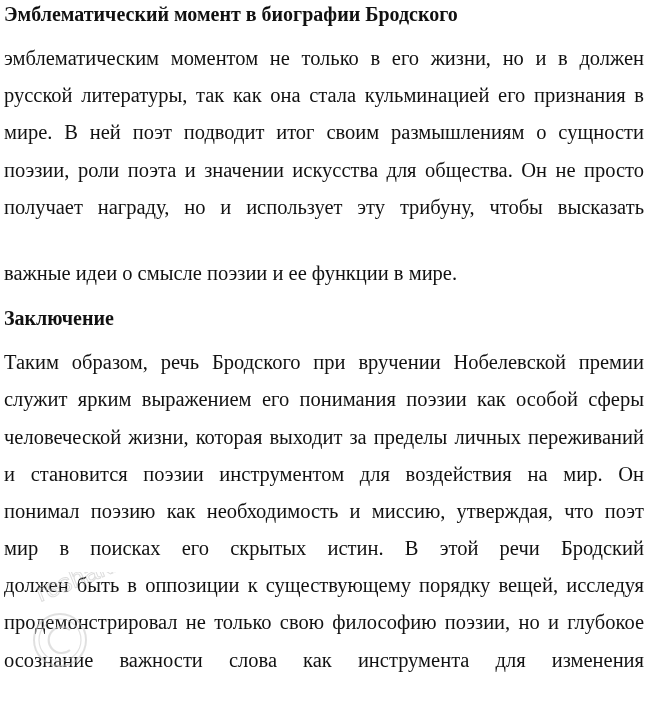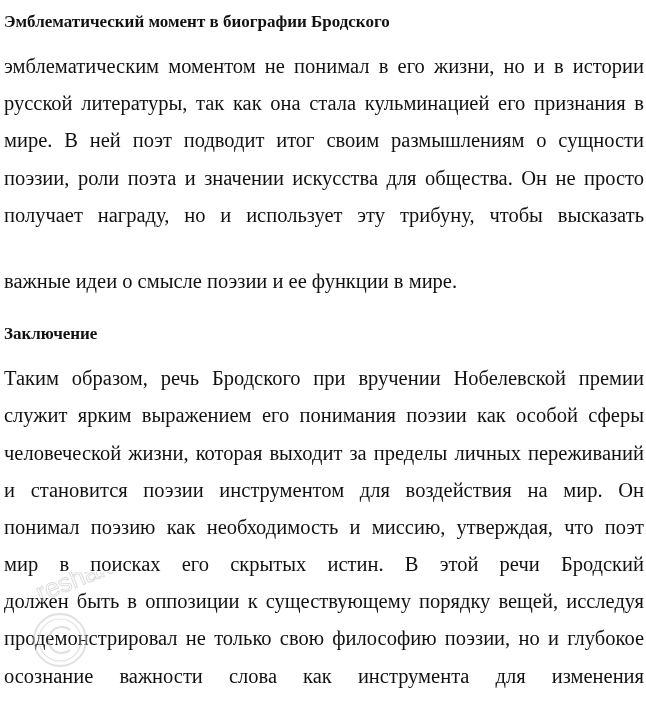--- a/index.html
+++ b/index.html
@@ -16,24 +16,24 @@
       color: #111111;
     }
     .page {
       position: absolute;
       left: 4px;
       top: 0;
       width: 640px;
     }
     .heading {
       font-weight: bold;
-      font-size: 17px;
+      font-size: 20px;
       line-height: 24px;
       margin: 0;
-      padding-top: 10px;
+      padding-top: 2px;
       height: 28px;
     }
     .para {
       font-size: 20.5px;
       line-height: 37.2px;
       text-align: justify;
       margin: 0;
     }
     .line {
       display: block;
@@ -61,21 +61,21 @@
     }
   </style>
 </head>
 <body>
 
 <div class="page">
 
   <h2 class="heading">Эмблематический момент в биографии Бродского</h2>
   <div class="gap1"></div>
   <p class="para">
-    <span class="line">эмблематическим моментом не понимал в его жизни, но и в истории</span>
+    <span class="line">эмблематическим моментом не только в его жизни, но и в должен</span>
     <span class="line">русской литературы, так как она стала кульминацией его признания в</span>
     <span class="line">мире. В ней поэт подводит итог своим размышлениям о сущности</span>
     <span class="line">поэзии, роли поэта и значении искусства для общества. Он не просто</span>
     <span class="line">получает награду, но и использует эту трибуну, чтобы высказать</span>
     <span class="line last">важные идеи о смысле поэзии и ее функции в мире.</span>
   </p>
 
   <div class="gap2"></div>
   <h2 class="heading">Заключение</h2>
   <div class="gap3"></div>

